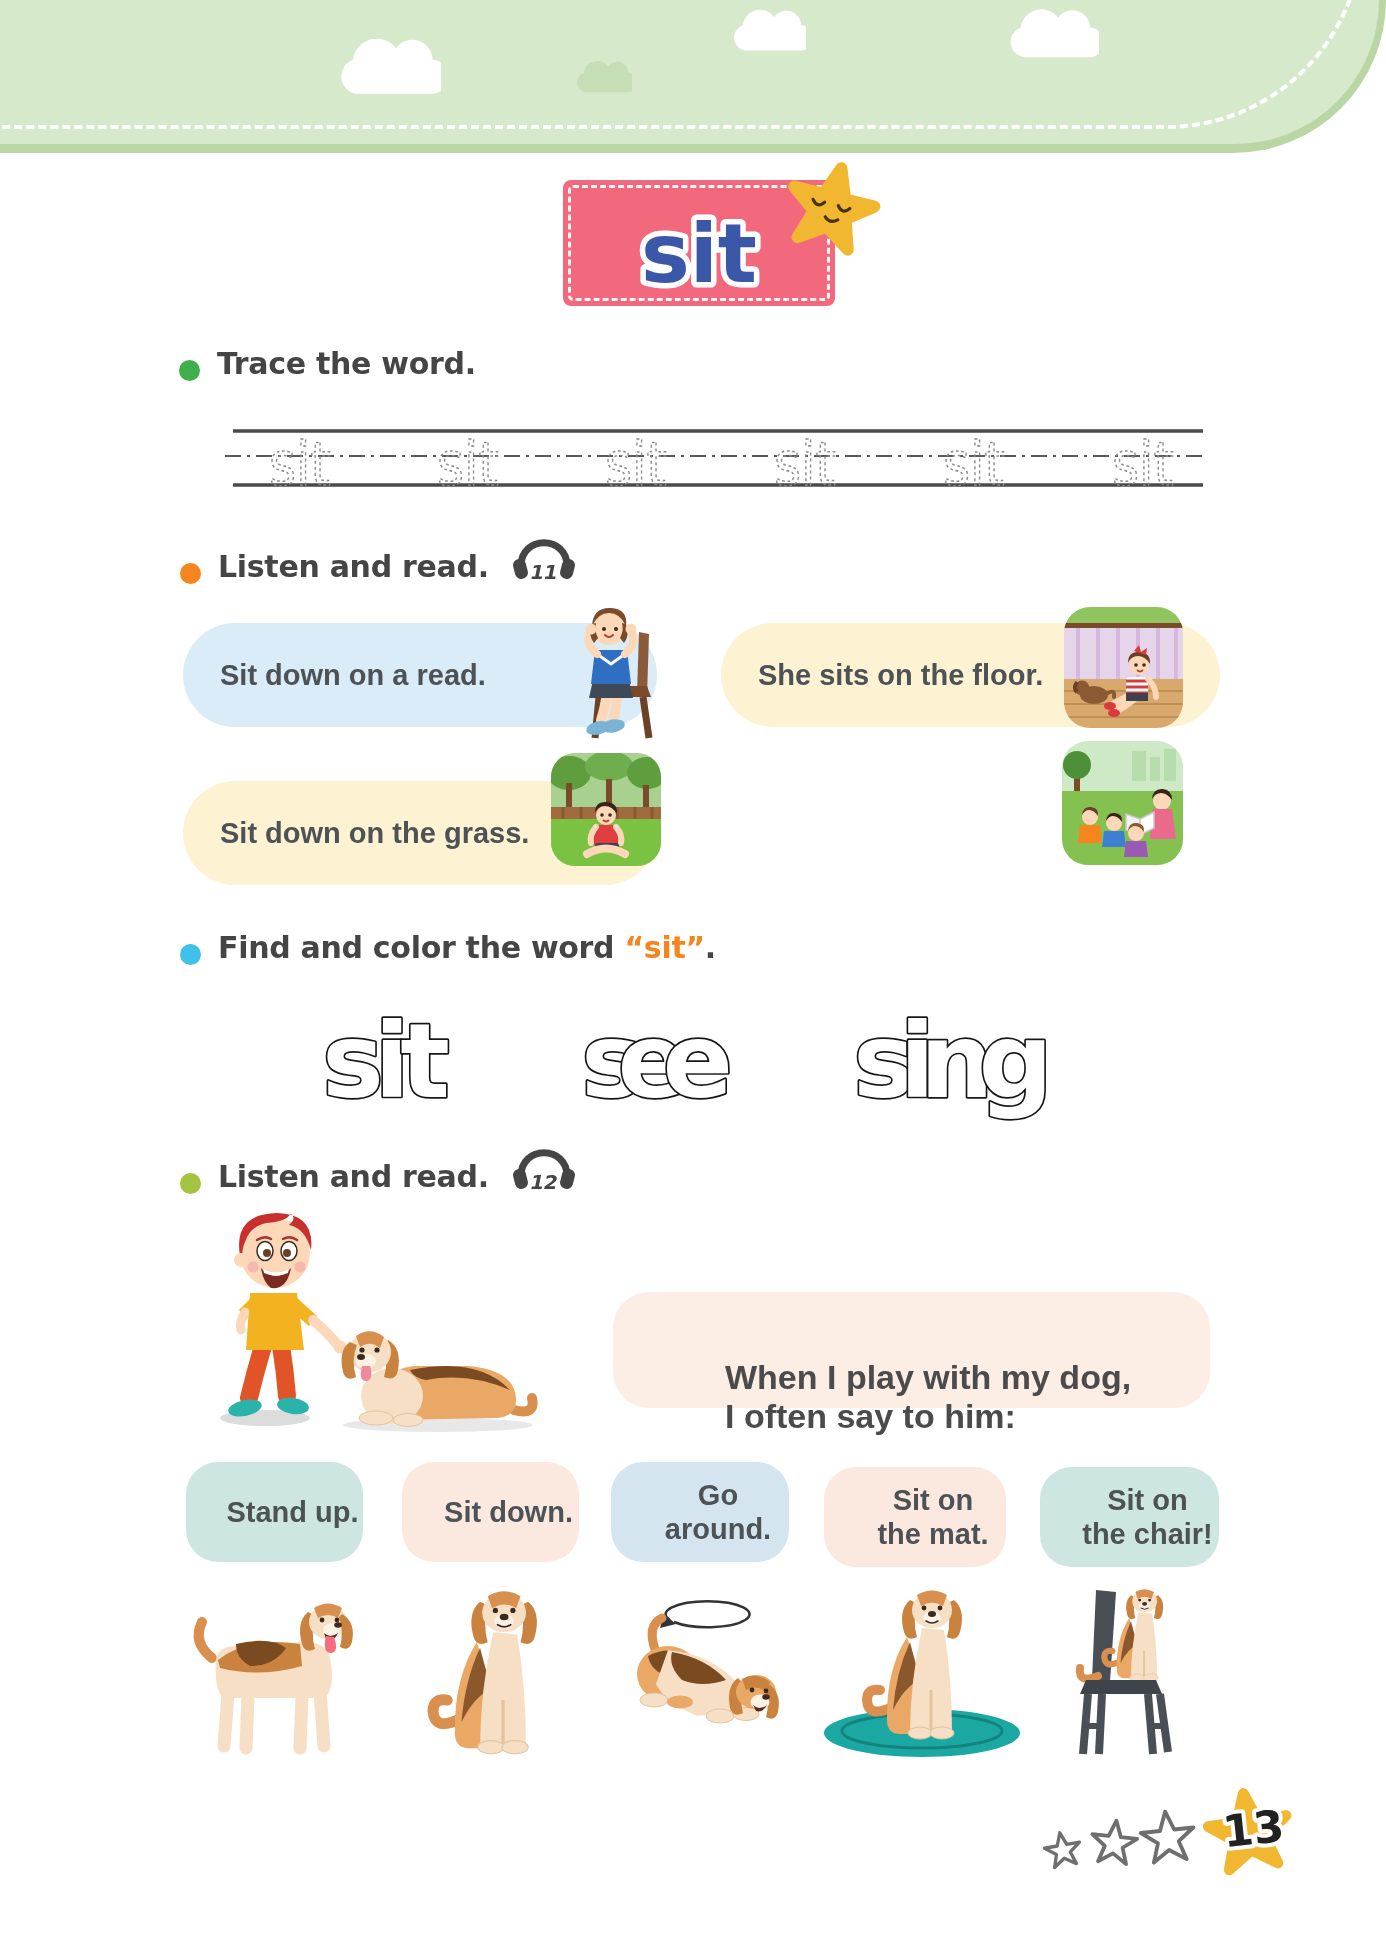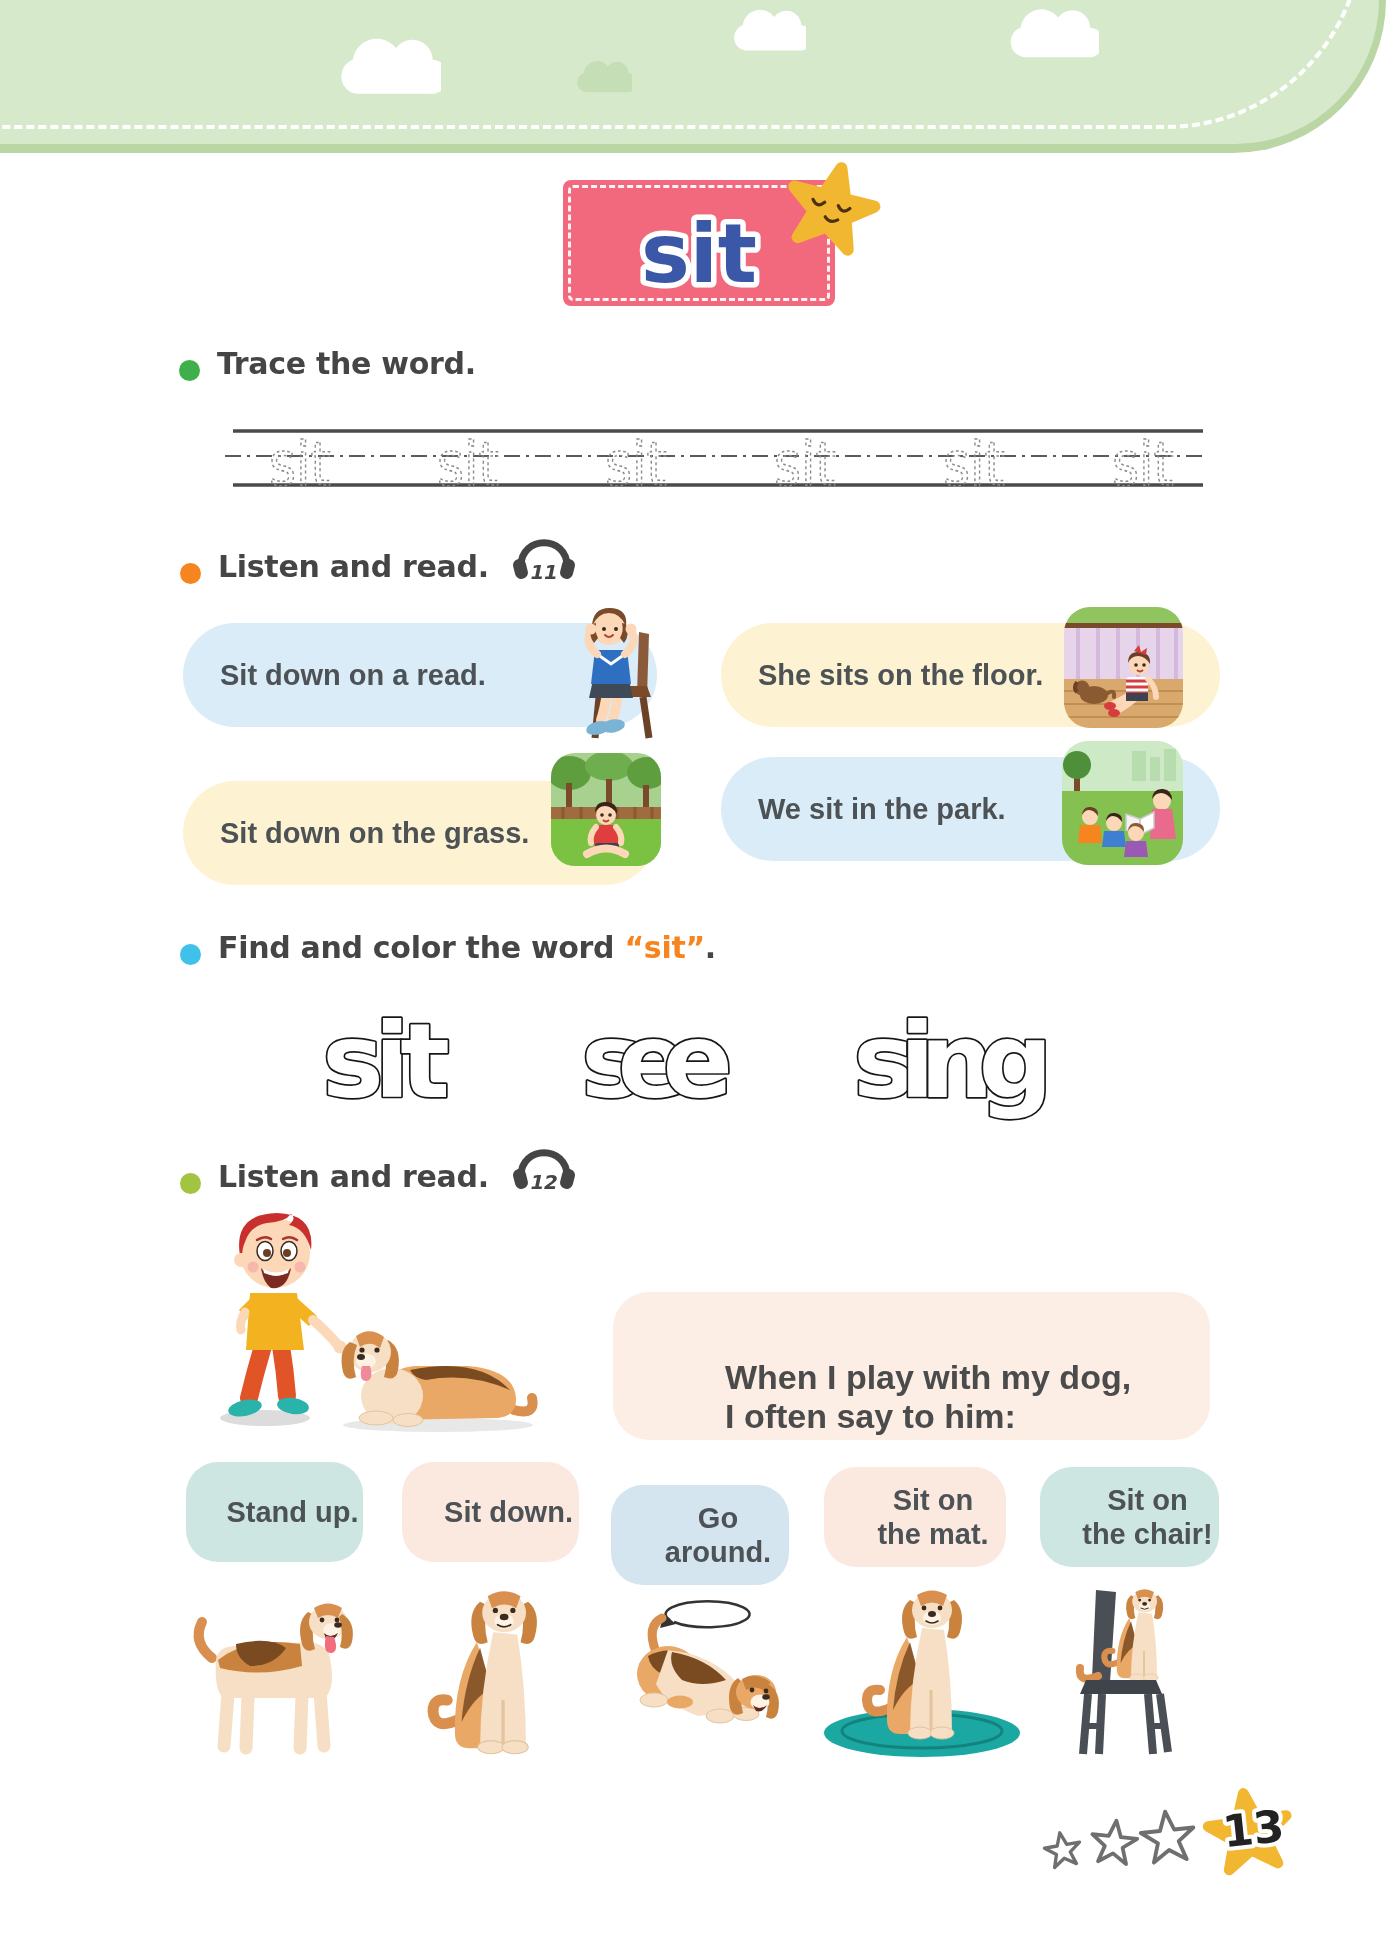--- a/index.html
+++ b/index.html
@@ -38,21 +38,21 @@
     font-size:29px; font-weight:600; color:#4d5256; }
   .pill .pill-text { padding-left:37px; }
   .scene { position:absolute; overflow:hidden; }
   .scene svg { display:block; }
   .float-art { position:absolute; }
 
   
   .bubble-words-svg { position:absolute; left:0; top:995px; width:1386px; height:150px; }
 
   
-  .speech-bubble { position:absolute; left:613px; top:1292px; width:597px; height:148px;
+  .speech-bubble { position:absolute; left:613px; top:1292px; width:597px; height:116px;
     background:#fceee4; border-radius:36px; padding:27px 0 0 112px;
     font-size:34px; line-height:39px; font-weight:600; color:#4b4b4b; white-space:pre-line; }
 
   
   .cmd { position:absolute; border-radius:32px; display:flex; align-items:center; justify-content:center;
     text-align:center; font-size:29px; line-height:34px; font-weight:600; color:#4d5256; white-space:pre-line;padding-left:36px; }
 
   .dog-svg { position:absolute; }
 
   
@@ -257,23 +257,20 @@
         <circle cx="59" cy="62" r="1.8" fill="#3a2a1f"></circle>
       <path d="M52,67 q3,3 6,0" stroke="#b0472f" stroke-width="1.8" fill="none"></path>
       <path d="M45,72 L65,72 L68,92 L42,92 Z" fill="#e03e3e"></path>
       <path d="M45,74 Q38,82 40,90" stroke="#fcd7b8" stroke-width="6" fill="none" stroke-linecap="round"></path>
       <path d="M65,74 Q72,82 70,90" stroke="#fcd7b8" stroke-width="6" fill="none" stroke-linecap="round"></path>
       <rect x="44" y="90" width="24" height="8" rx="3" fill="#3c4250"></rect>
       <path d="M36,101 Q55,90 74,101" stroke="#fcd7b8" stroke-width="8" fill="none" stroke-linecap="round"></path>
     </svg>
   </div>
 
-  <div class="pill" style="left: 721px; top: 757px; width: 499px; background: rgb(217, 236, 247);">
-    <span class="pill-text">We sit in the park.</span>
-  </div>
   <div class="scene" style="left:1062px; top:741px; width:121px; height:124px; border-radius:26px;">
     <svg width="121" height="124" viewBox="0 0 121 124">
       <rect width="121" height="124" fill="#cde9c6"></rect>
       <rect x="70" y="10" width="14" height="30" fill="#b7dcae"></rect>
       <rect x="88" y="16" width="10" height="24" fill="#b7dcae"></rect>
       <rect x="102" y="8" width="12" height="32" fill="#b7dcae"></rect>
       <rect x="12" y="30" width="6" height="26" fill="#7a4a2b"></rect>
       <circle cx="15" cy="24" r="14" fill="#4e8f3a"></circle>
       <rect y="50" width="121" height="74" fill="#85c150"></rect>
       <circle cx="100" cy="60" r="9" fill="#fcd7b8"></circle>
@@ -365,21 +362,21 @@
     </g>
   </svg>
 
   <div class="speech-bubble">
     <span>When I play with my dog,
 I often say to him:</span>
   </div>
 
   <div class="cmd" style="left: 186px; top: 1462px; width: 177px; height: 100px; background: rgb(205, 230, 226);"><span>Stand up.</span></div>
   <div class="cmd" style="left: 402px; top: 1462px; width: 177px; height: 100px; background: rgb(251, 233, 224);"><span>Sit down.</span></div>
-  <div class="cmd" style="left: 611px; top: 1462px; width: 178px; height: 100px; background: rgb(212, 229, 239); margin-top: 23px;"><span>Go around.</span></div>
+  <div class="cmd" style="left: 611px; top: 1462px; width: 178px; height: 100px; background: rgb(212, 229, 239);"><span>Go around.</span></div>
   <div class="cmd" style="left: 824px; top: 1467px; width: 182px; height: 100px; background: rgb(251, 233, 224);"><span>Sit on
 the mat.</span></div>
   <div class="cmd" style="left: 1040px; top: 1467px; width: 179px; height: 100px; background: rgb(205, 230, 226);"><span>Sit on
 the chair!</span></div>
 
   <svg class="dog-svg" style="left:178px; top:1580px;" width="185" height="180" viewBox="0 0 185 180">
     <path d="M34,78 Q14,62 24,42" stroke="#d98f4e" stroke-width="10" fill="none" stroke-linecap="round"></path>
     <path d="M50,114 L46,166" stroke="#f6dfc4" stroke-width="13" stroke-linecap="round"></path>
     <path d="M70,116 L68,168" stroke="#f6dfc4" stroke-width="13" stroke-linecap="round"></path>
     <path d="M124,116 L122,168" stroke="#f6dfc4" stroke-width="13" stroke-linecap="round"></path>

